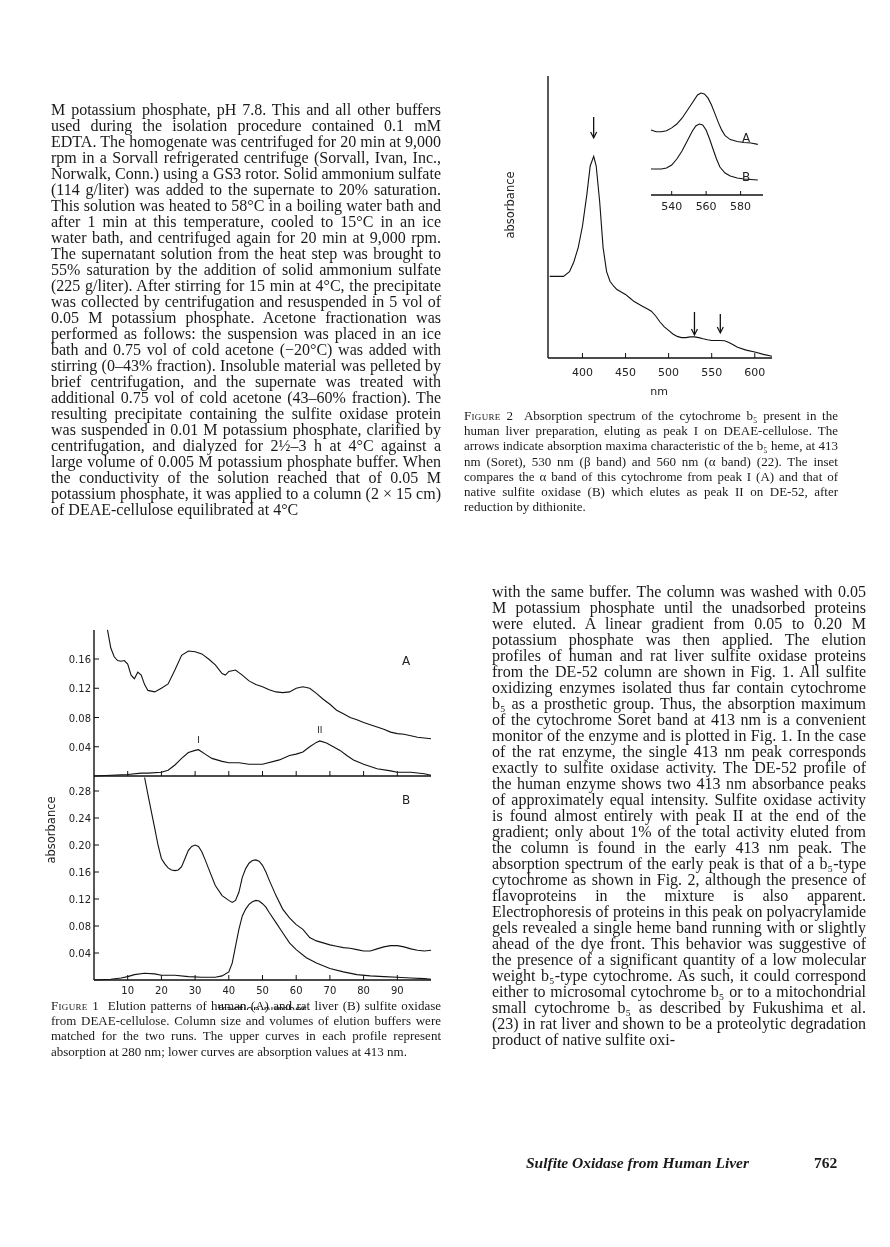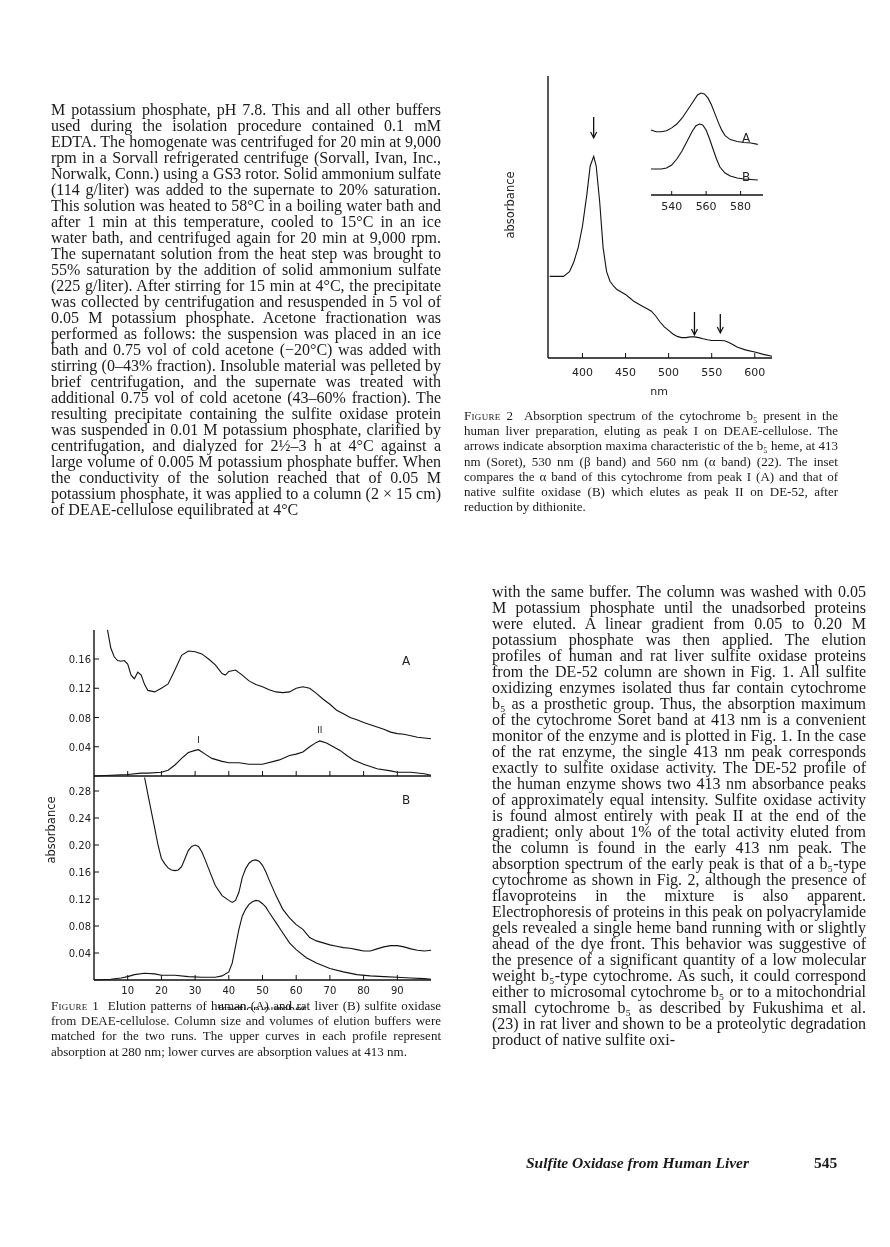--- a/index.html
+++ b/index.html
@@ -143,13 +143,13 @@
 <div id="fig2-caption" class="caption">
   <span class="smallcaps">Figure 2</span>&nbsp;
   <span>Absorption spectrum of the cytochrome b₅ present in the human liver preparation, eluting as peak I on DEAE-cellulose. The arrows indicate absorption maxima characteristic of the b₅ heme, at 413 nm (Soret), 530 nm (β band) and 560 nm (α band) (22). The inset compares the α band of this cytochrome from peak I (A) and that of native sulfite oxidase (B) which elutes as peak II on DE-52, after reduction by dithionite.</span>
 </div>
 
 <div id="right-text" class="col-text">
   <p>with the same buffer. The column was washed with 0.05 M potassium phosphate until the unadsorbed proteins were eluted. A linear gradient from 0.05 to 0.20 M potassium phosphate was then applied. The elution profiles of human and rat liver sulfite oxidase proteins from the DE-52 column are shown in Fig. 1. All sulfite oxidizing enzymes isolated thus far contain cytochrome b₅ as a prosthetic group. Thus, the absorption maximum of the cytochrome Soret band at 413 nm is a convenient monitor of the enzyme and is plotted in Fig. 1. In the case of the rat enzyme, the single 413 nm peak corresponds exactly to sulfite oxidase activity. The DE-52 profile of the human enzyme shows two 413 nm absorbance peaks of approximately equal intensity. Sulfite oxidase activity is found almost entirely with peak II at the end of the gradient; only about 1% of the total activity eluted from the column is found in the early 413 nm peak. The absorption spectrum of the early peak is that of a b₅-type cytochrome as shown in Fig. 2, although the presence of flavoproteins in the mixture is also apparent. Electrophoresis of proteins in this peak on polyacrylamide gels revealed a single heme band running with or slightly ahead of the dye front. This behavior was suggestive of the presence of a significant quantity of a low molecular weight b₅-type cytochrome. As such, it could correspond either to microsomal cytochrome b₅ or to a mitochondrial small cytochrome b₅ as described by Fukushima et al. (23) in rat liver and shown to be a proteolytic degradation product of native sulfite oxi-</p>
 </div>
 
 <div id="footer-title" class="footer">Sulfite Oxidase from Human Liver</div>
-<div id="footer-page" class="footer">545</div>
+<div id="footer-page" class="footer">762</div>
 
 </body></html>

